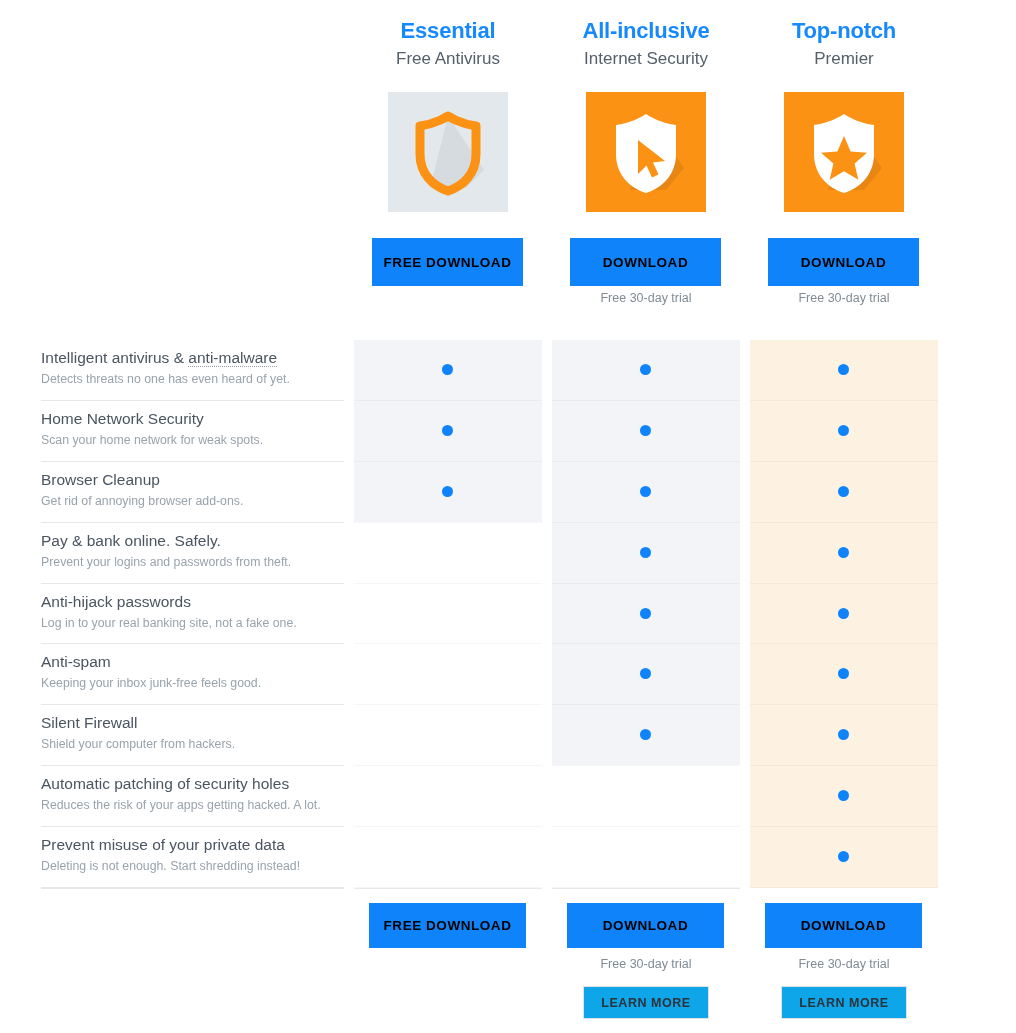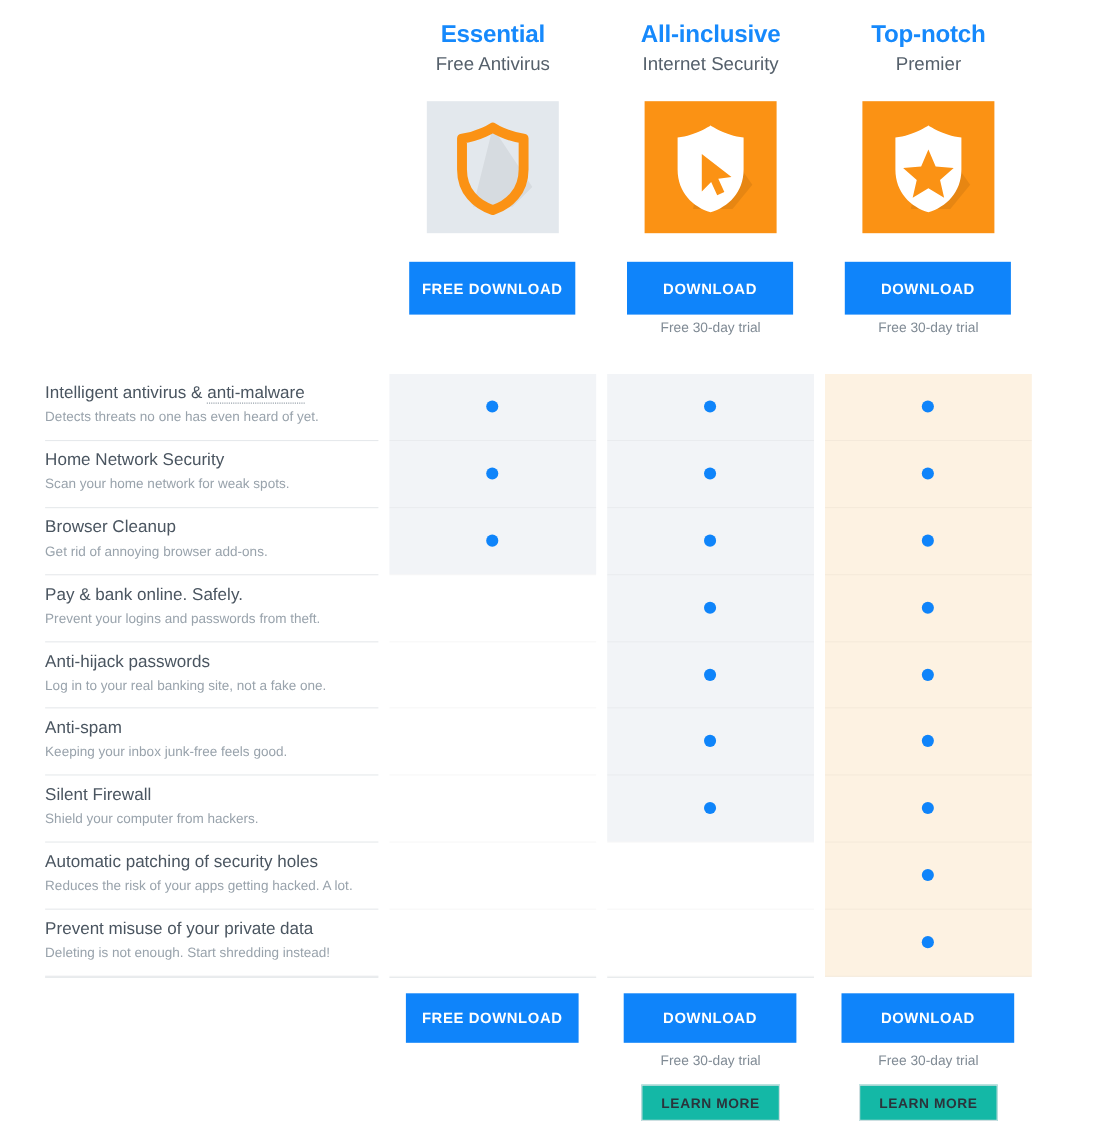--- a/index.html
+++ b/index.html
@@ -47,21 +47,21 @@
     overflow: hidden;
   }
   .icon-tile.c1 { left: 388px; background: #e3e8ed; }
   .icon-tile.c2 { left: 586px; background: #fb9214; }
   .icon-tile.c3 { left: 784px; background: #fb9214; }
   .icon-tile svg { display: block; width: 120px; height: 120px; }
 
   
   .btn {
     display: flex; align-items: center; justify-content: center;
-    background: #0f84fa; color: #ffffff;
+    background: #0f84fa; color: #000000;
     font-weight: bold; font-size: 13.5px; letter-spacing: 0.55px;
     text-transform: uppercase; cursor: pointer; border: 0;
     font-family: "Liberation Sans", sans-serif;
   }
   .btn-top {
     position: absolute; top: 238px; width: 151px; height: 48px;
   }
   .btn-top.c1 { left: 372px; }
   .btn-top.c2 { left: 570px; }
   .btn-top.c3 { left: 768px; }
@@ -139,21 +139,21 @@
   .trial-note-bot {
     position: absolute; top: 957px; width: 188px; text-align: center;
     font-size: 12.5px; color: #808b95;
   }
   .trial-note-bot.c2 { left: 552px; }
   .trial-note-bot.c3 { left: 750px; }
 
   .btn-ghost {
     position: absolute; top: 986px; width: 126px; height: 33px;
     display: flex; align-items: center; justify-content: center;
-    background: #14b8a6; border: 1px solid #dfe3e7; color: #2b333b;
+    background: #0ea5e9; border: 1px solid #dfe3e7; color: #2b333b;
     font-weight: bold; font-size: 12.5px; letter-spacing: 0.55px;
     text-transform: uppercase; cursor: pointer;
     font-family: "Liberation Sans", sans-serif;
   }
   .btn-ghost.c2 { left: 583px; }
   .btn-ghost.c3 { left: 781px; }
 </style>
 </head>
 <body>
 

